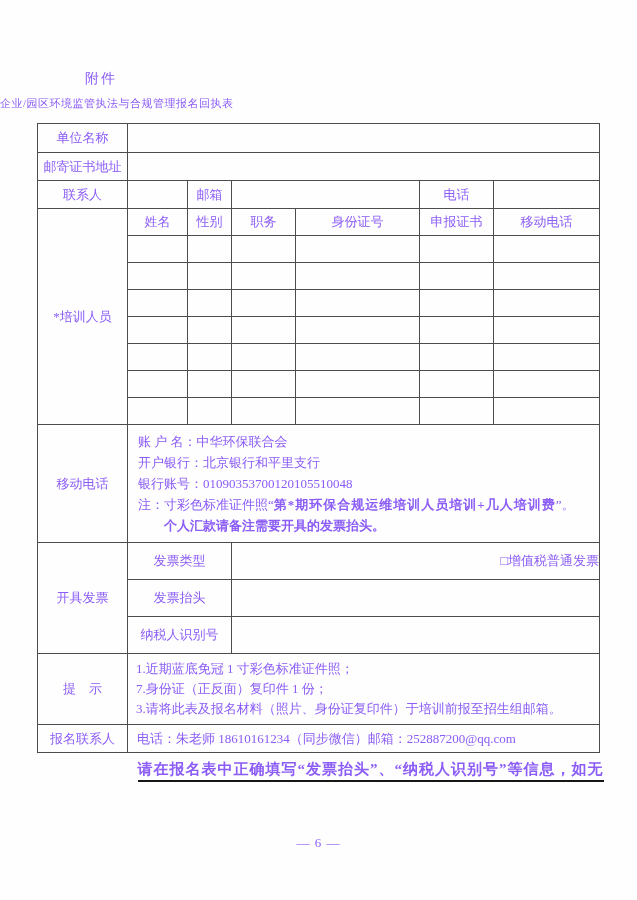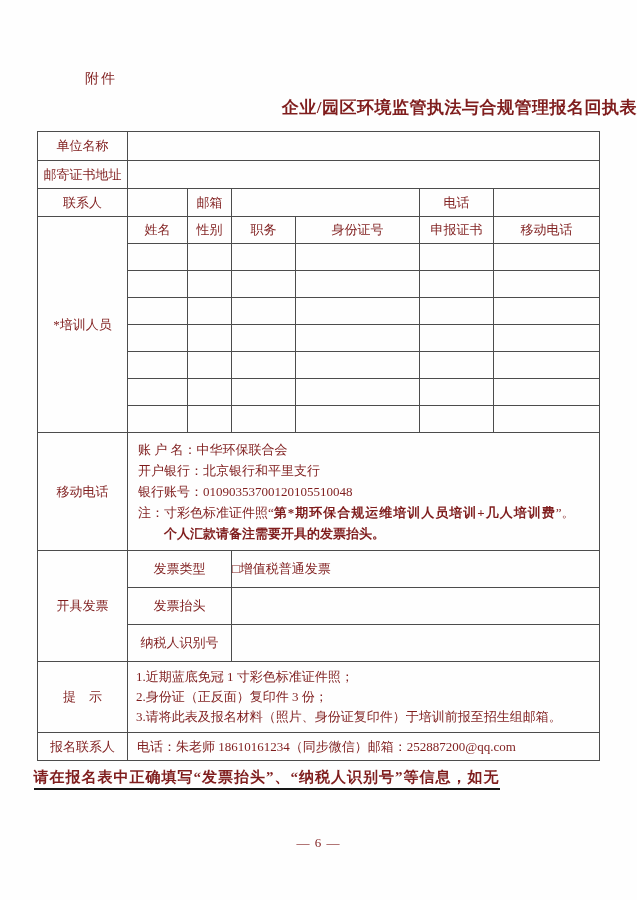--- a/index.html
+++ b/index.html
@@ -1,53 +1,53 @@
 <!DOCTYPE html>
 <html><head>
 <meta charset="utf-8">
 <style>
   html,body { margin:0; padding:0; background:#ffffff; }
   .page {
     position:relative;
     width:637px; height:900px;
     background:#fefefe;
     font-family:"Liberation Serif","DejaVu Serif",serif;
-    color:#7f1d1d;
+    color:#8b5cf6;
     overflow:hidden;
     box-sizing:border-box;
   }
   .attachment {
     padding-top:70px;
     margin-left:85px;
     font-size:14px;
     letter-spacing:2px;
   }
   .title {
     margin:8px 0 0 0;
-    text-align:right;
-    font-size:17px;
-    font-weight:bold;
+    text-align:left;
+    font-size:11px;
+    font-weight:normal;
     letter-spacing:0.5px;
   }
   table.form-table {
     width:562px;
     margin:12px auto 0 auto;
     border-collapse:collapse;
     table-layout:fixed;
   }
   table.form-table td, table.form-table th {
     border:1px solid #4c4c4c;
     font-size:13px;
     font-weight:normal;
     padding:0;
     overflow:hidden;
   }
   .lbl { text-align:center; }
   .sublbl { text-align:center; }
-  .center { text-align:left; }
+  .center { text-align:right; }
   .r-unit    { height:29px; }
   .r-addr    { height:28px; }
   .r-contact { height:28px; }
   .r-head    { height:27px; }
   .r-empty   { height:27px; }
   .r-inv     { height:37px; }
   .r-regc    { height:28px;margin-top:40px; }
   .remit {
     padding:6px 8px 6px 10px !important;
     line-height:21px;
@@ -57,21 +57,21 @@
   .remit .note-cont { padding-left:26px;font-weight:bold; }
   .tips-cell {
     padding:5px 6px 5px 8px !important;
     line-height:20px;
     vertical-align:middle;
   }
   .regc-cell { padding-left:9px !important; font-size:12.5px; }
   .footer-note {
     width:570px;
     margin:7px auto 0 auto;
-    text-align:left;
+    text-align:right;
     font-size:15px;
     font-weight:bold;
     line-height:19px;
     letter-spacing:1px;
   }
   .footer-note .uline {
     display:inline-block;
     border-bottom:2px solid #161616;
     padding-bottom:1px;
   }
@@ -212,21 +212,21 @@
       </tr>
       <tr class="r-inv">
         <td colspan="2" class="sublbl">纳税人识别号</td>
         <td colspan="4"></td>
       </tr>
 
       <tr>
         <td class="lbl">提　示</td>
         <td colspan="6" class="tips-cell">
           <div>1.近期蓝底免冠 1 寸彩色标准证件照；</div>
-          <div>2.身份证（正反面）复印件 3 份；</div>
+          <div>7.身份证（正反面）复印件 1 份；</div>
           <div>3.请将此表及报名材料（照片、身份证复印件）于培训前报至招生组邮箱。</div>
         </td>
       </tr>
 
       <tr class="r-regc">
         <td class="lbl">报名联系人</td>
         <td colspan="6" class="regc-cell">电话：朱老师 18610161234（同步微信）邮箱：252887200@qq.com</td>
       </tr>
     </tbody>
   </table>

